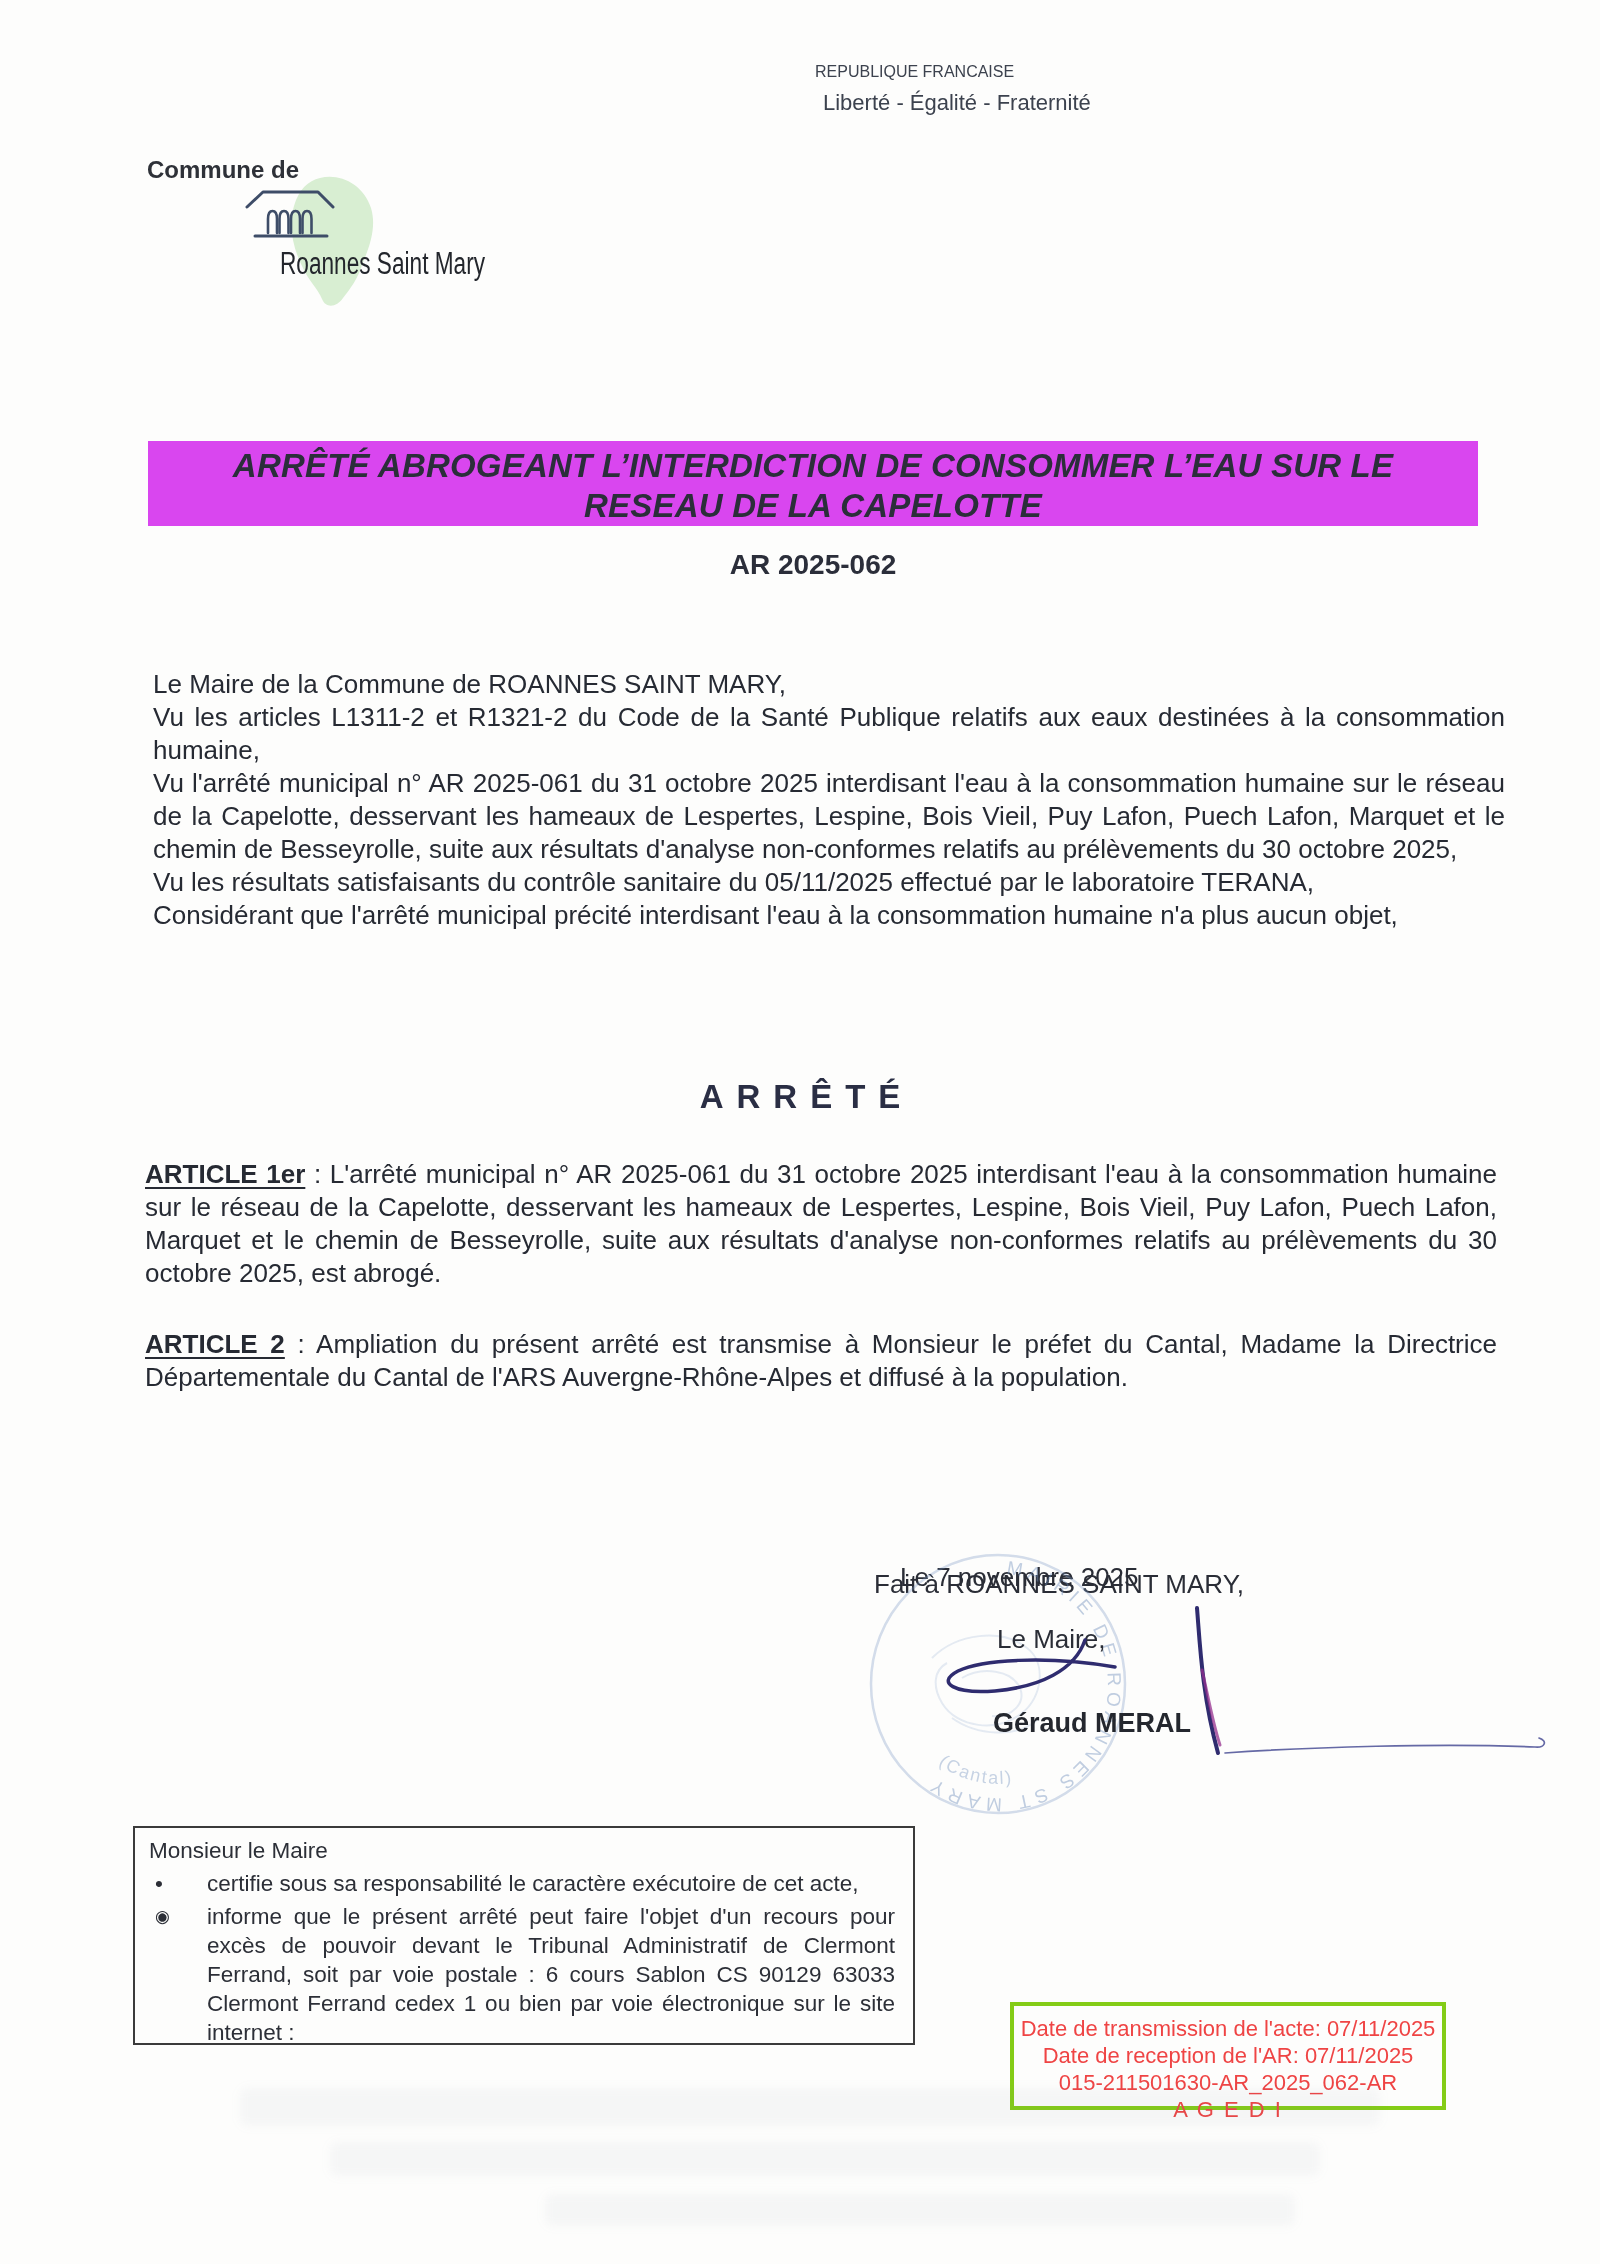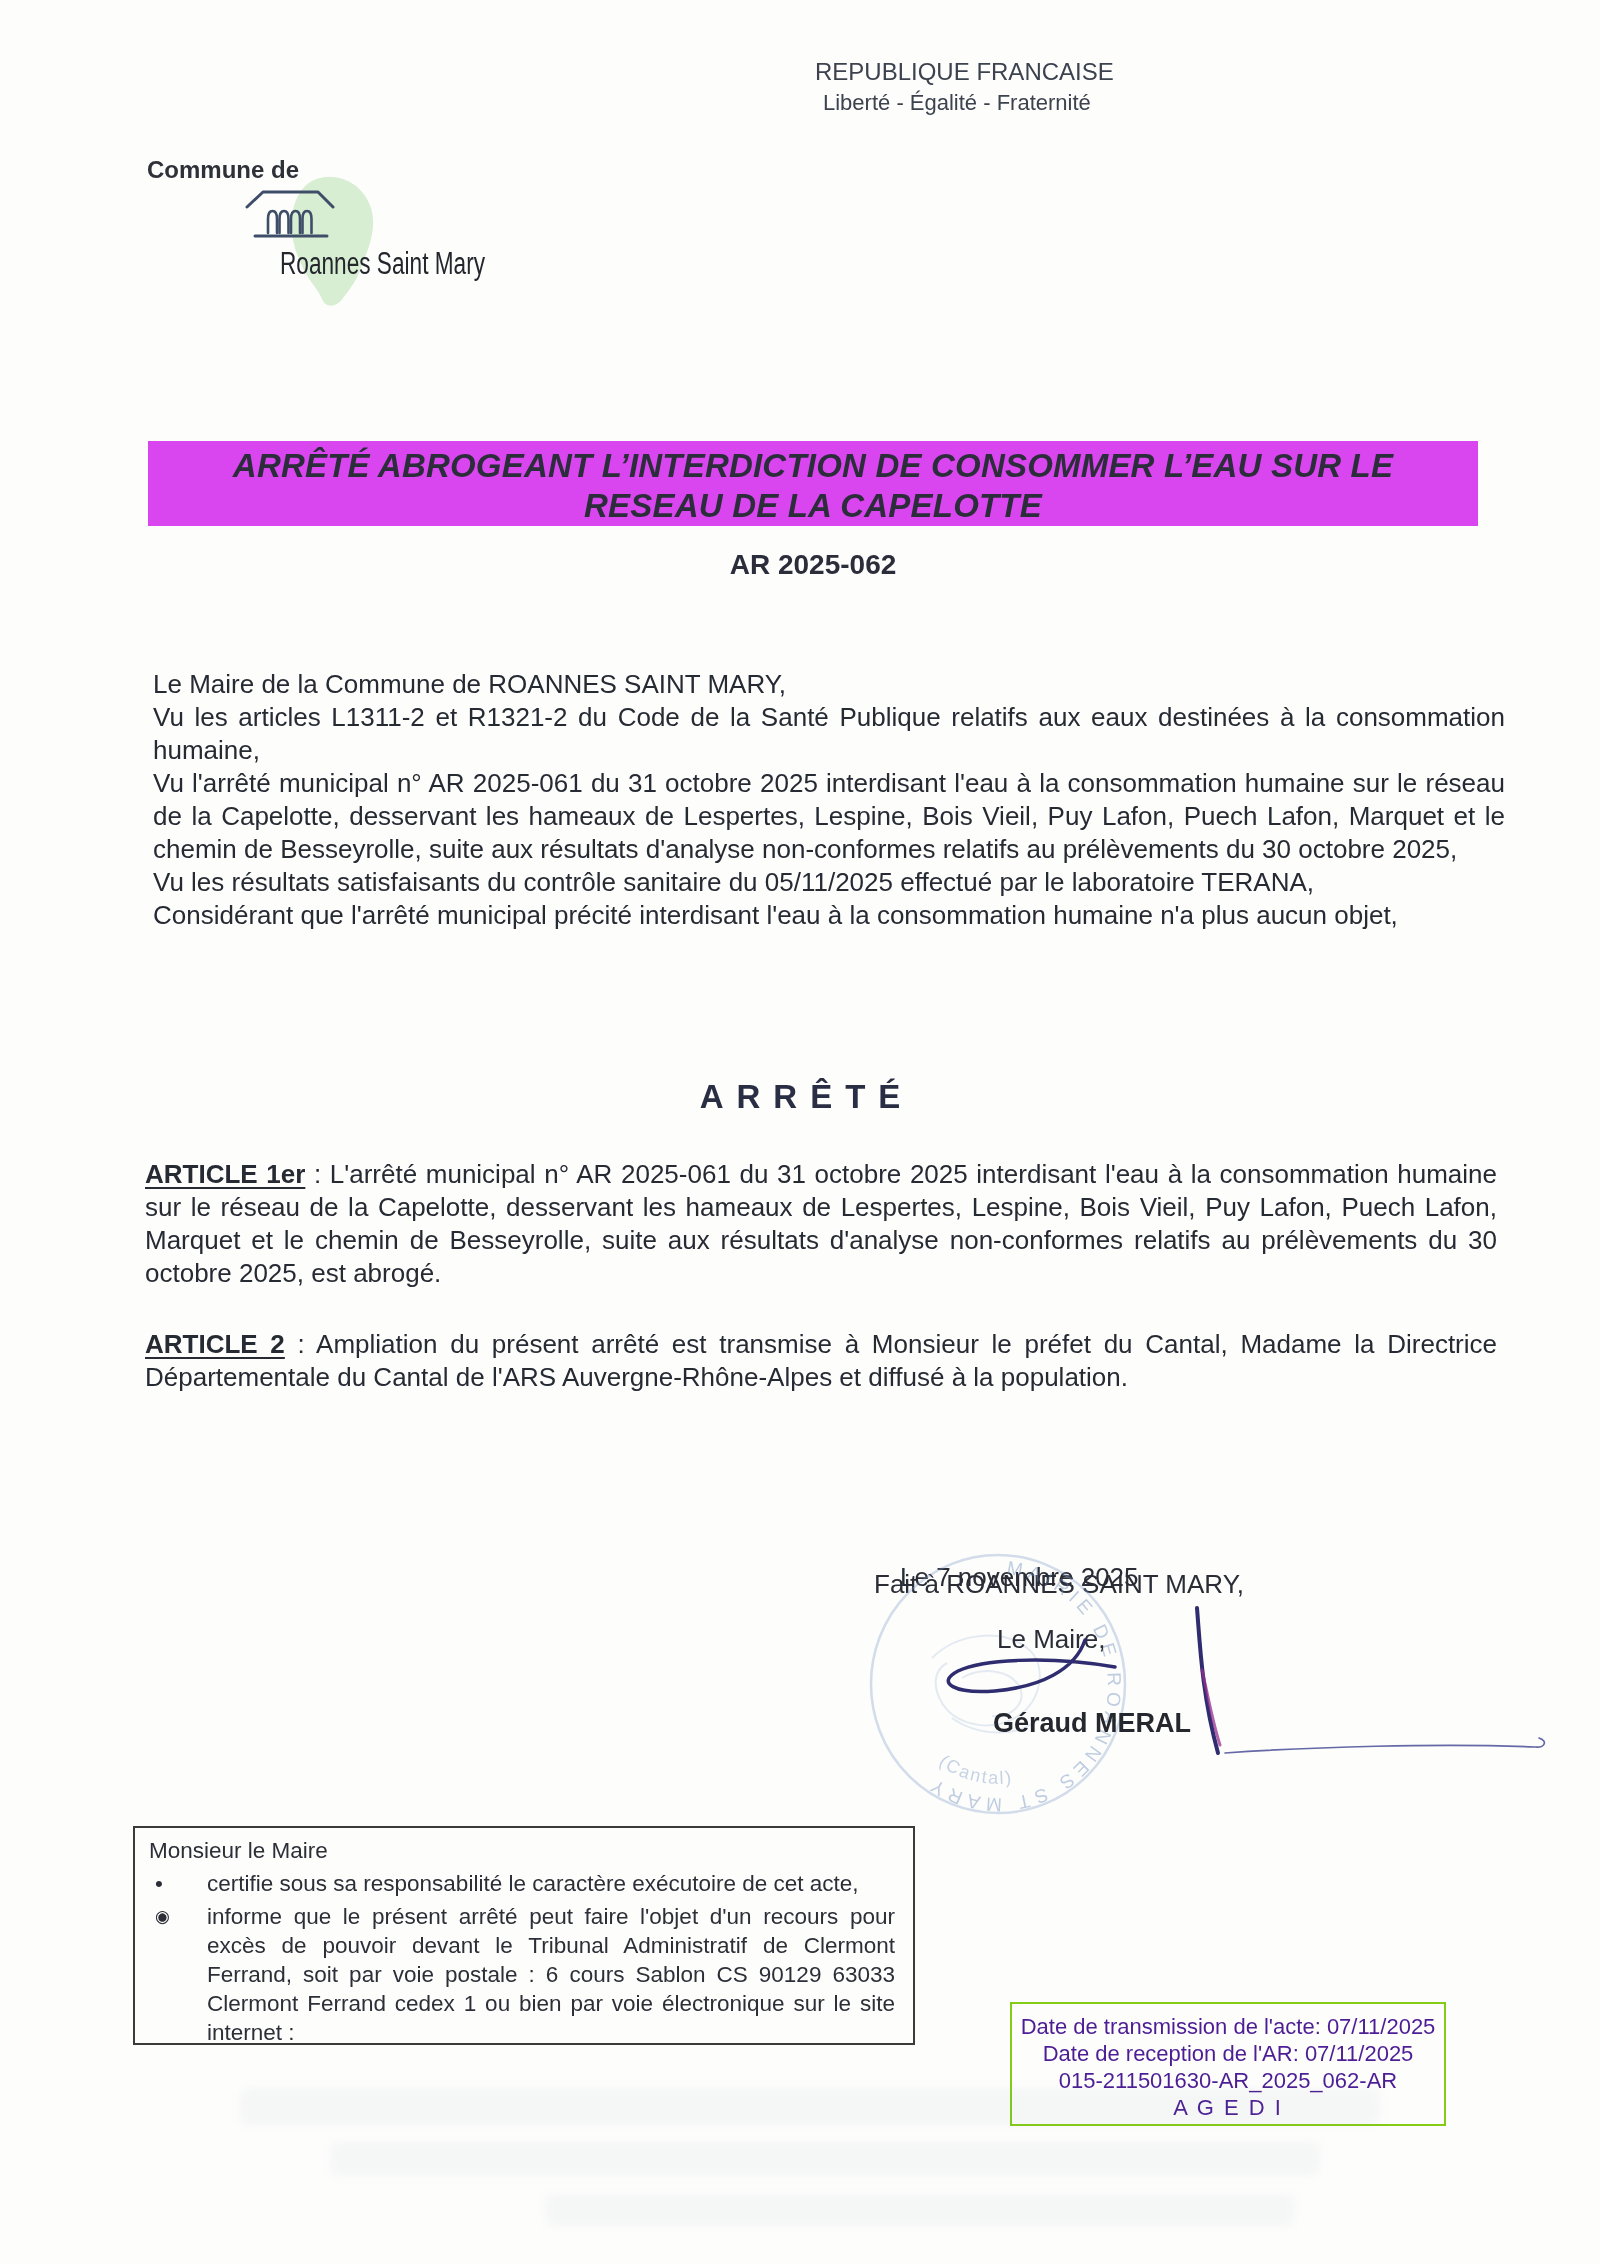--- a/index.html
+++ b/index.html
@@ -4,21 +4,21 @@
 <style>
   html,body { margin:0; padding:0; background:#ffffff; }
   .page {
     position:relative; width:1600px; height:2264px; margin:0 auto;
     background:#fdfdfc; overflow:hidden;
     font-family:"Liberation Sans", sans-serif; color:#2a2d36;
   }
   
   .hdr-left { position:absolute; left:147px; top:58px; font-size:24.5px; font-weight:600; line-height:35px; letter-spacing:.4px; color:#2e3138; }
   .hdr-right { position:absolute; left:815px; top:56px; color:#3c424e; }
-  .hdr-right .rep { font-size:24px; line-height:32px; }
+  .hdr-right .rep { font-size:16px; line-height:32px; }
   .hdr-right .motto { font-size:22px; line-height:30px; padding-left:8px; }
   .commune-label { position:absolute; left:147px; top:156px; font-size:24px; font-weight:600; color:#2e3138; }
   .logo-svg { position:absolute; left:170px; top:170px; }
 
   
   .title-band {
     position:absolute; left:148px; top:441px; width:1330px; min-height:80px;
     background:#d946ef; display:flex; align-items:flex-start; justify-content:center;
   }
   .title-band .title-text {
@@ -53,23 +53,23 @@
     font-size:22.5px; line-height:29px; color:#2c2f37;
   }
   .cert-intro { margin-bottom:2px; }
   .cert-row { display:flex; margin-top:4px; }
   .cert-bullet { width:52px; flex:0 0 52px; text-align:left; padding-left:6px; }
   .cert-bullet.ring { font-size:17px; line-height:29px; }
   .cert-item-text { flex:1; text-align:justify; }
 
   
   .trans-box {
-    position:absolute; left:1010px; top:2002px; width:436px; height:124px; box-sizing:border-box;
-    border:2px solid #84cc16; padding-top:9px; text-align:center;
-    font-size:22px; line-height:27px; color:#4c1d95;
+    position:absolute; left:1010px; top:2002px; width:436px; height:108px; box-sizing:border-box;
+    border:4px solid #84cc16; padding-top:9px; text-align:center;
+    font-size:22px; line-height:27px; color:#ef4444;
   }
   .trans-box .agedi { letter-spacing:2px; }
 
   
   .ghost { position:absolute; background:rgba(110,120,145,.055); filter:blur(5px); border-radius:8px; }
   .ghost.g1 { left:240px; top:2088px; width:1140px; height:38px; }
   .ghost.g2 { left:330px; top:2142px; width:990px; height:34px; }
   .ghost.g3 { left:545px; top:2194px; width:750px; height:32px; }
 </style>
 </head>

